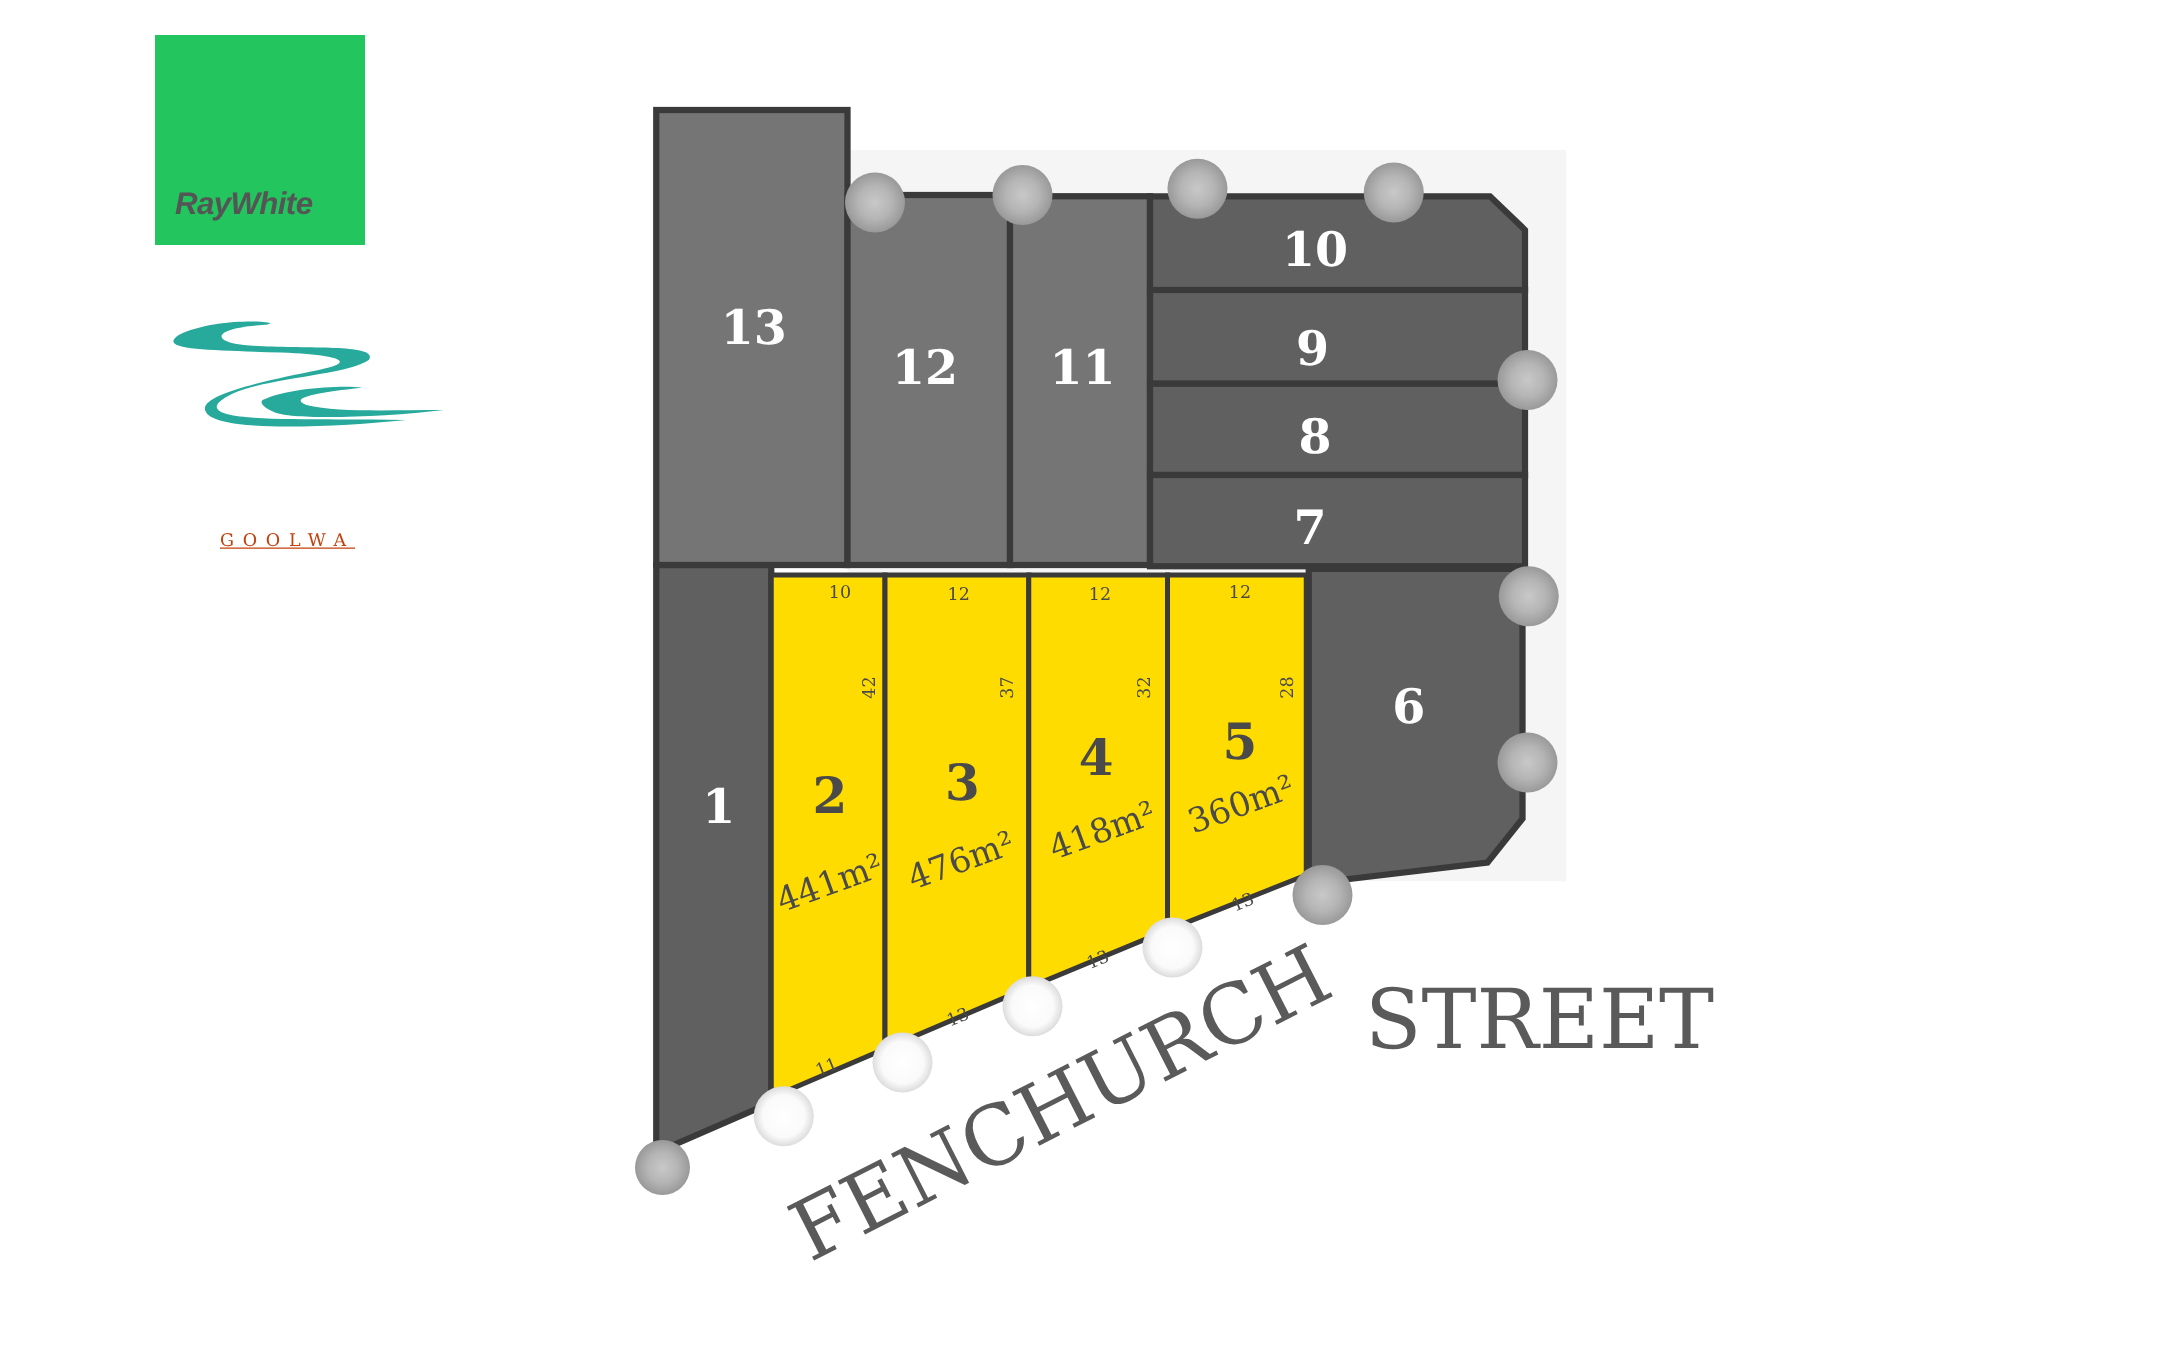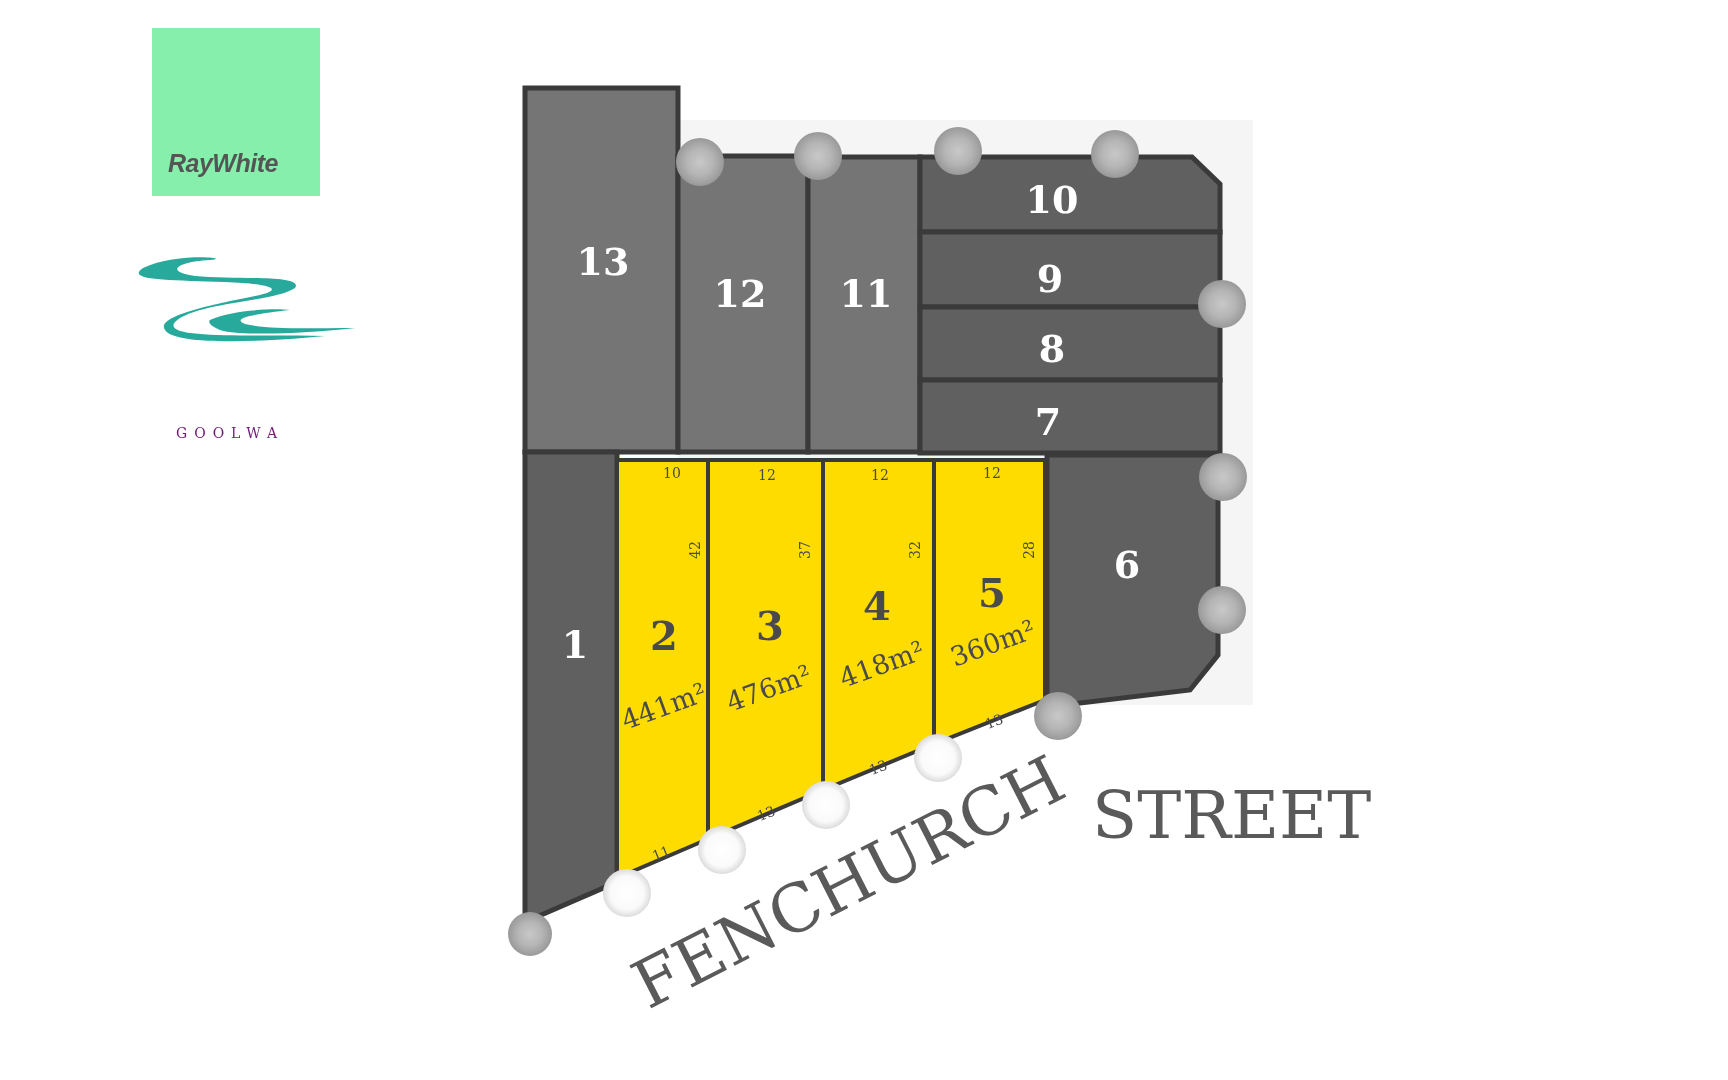--- a/index.html
+++ b/index.html
@@ -1,22 +1,22 @@
 <!DOCTYPE html>
 <html><head>
 <meta charset="utf-8">
 <style>
   html, body { margin:0; padding:0; background:#ffffff; }
   body { width:1728px; height:1080px; position:relative; overflow:hidden; font-family:"DejaVu Serif", serif; }
-  .rw-logo { position:absolute; left:152px; top:28px; width:168px; height:168px; background:#86efac; }
+  .rw-logo { position:absolute; left:124px; top:28px; width:168px; height:168px; background:#22c55e; }
   .rw-text { position:absolute; left:16px; bottom:18px; font-family:"Liberation Sans", sans-serif; font-weight:bold; font-style:italic; font-size:25px; color:#555555; letter-spacing:-0.5px; }
   .ab-logo { position:absolute; left:40px; top:250px; width:380px; height:200px; }
   .ab-swirl { position:absolute; left:95px; top:0; }
   .ab-name { position:absolute; left:18px; top:128px; width:370px; text-align:center; font-family:"DejaVu Sans", sans-serif; font-size:31px; letter-spacing:11px; color:#1f5a5e; font-weight:300; }
-  .ab-sub { position:absolute; left:0; top:175px; width:380px; text-align:center; font-family:"DejaVu Serif", serif; font-size:14px; letter-spacing:7px; color:#701a75; }
+  .ab-sub { position:absolute; left:0; top:175px; width:380px; text-align:center; font-family:"DejaVu Serif", serif; font-size:14px; letter-spacing:7px; color:#c2410c;text-decoration:underline; }
   svg.plan { position:absolute; left:0; top:0; }
   .lot-label { font-family:"DejaVu Serif", serif; font-weight:bold; fill:#ffffff; font-size:38px; }
   .ylot-label { font-family:"DejaVu Serif", serif; font-weight:bold; fill:#4a4a4a; font-size:40px; }
   .area { font-family:"DejaVu Serif", serif; fill:#4a4a4a; font-size:27px; }
   .dim { font-family:"DejaVu Serif", serif; fill:#4a4a4a; font-size:14px; }
   .street { font-family:"DejaVu Serif", serif; fill:#5a5a5a; font-size:66px; }
 </style>
 </head>
 <body>
 

